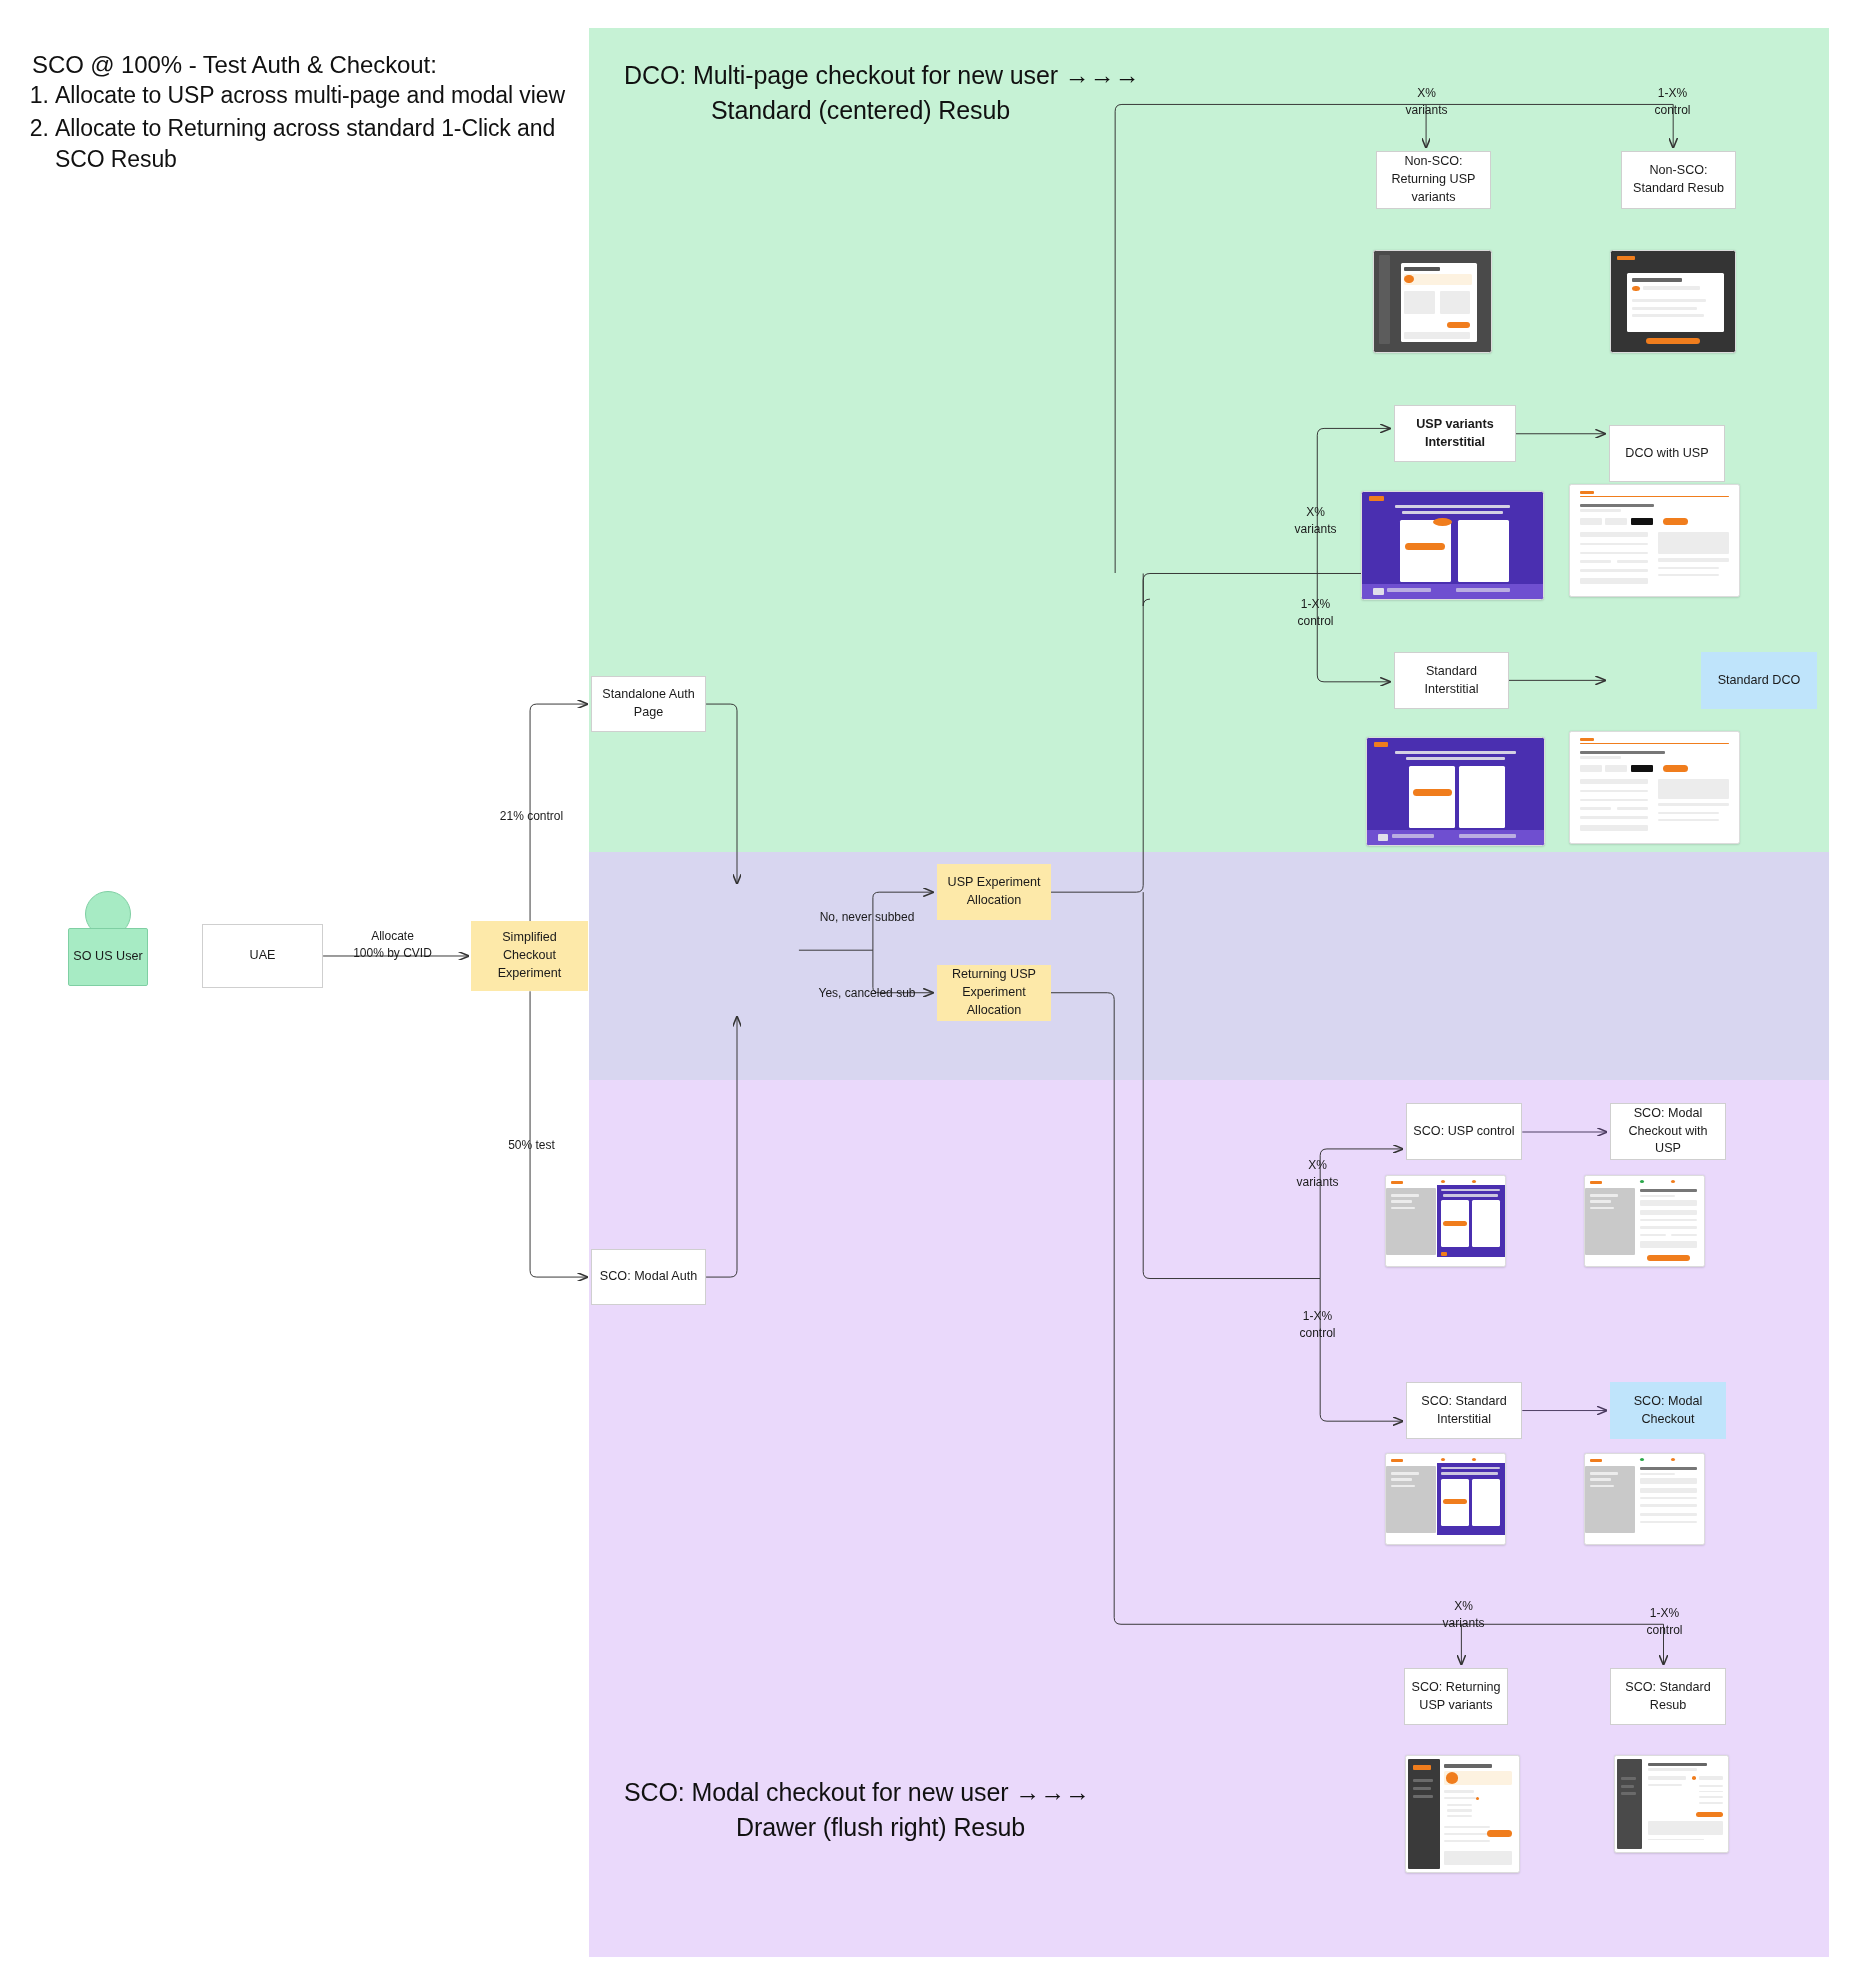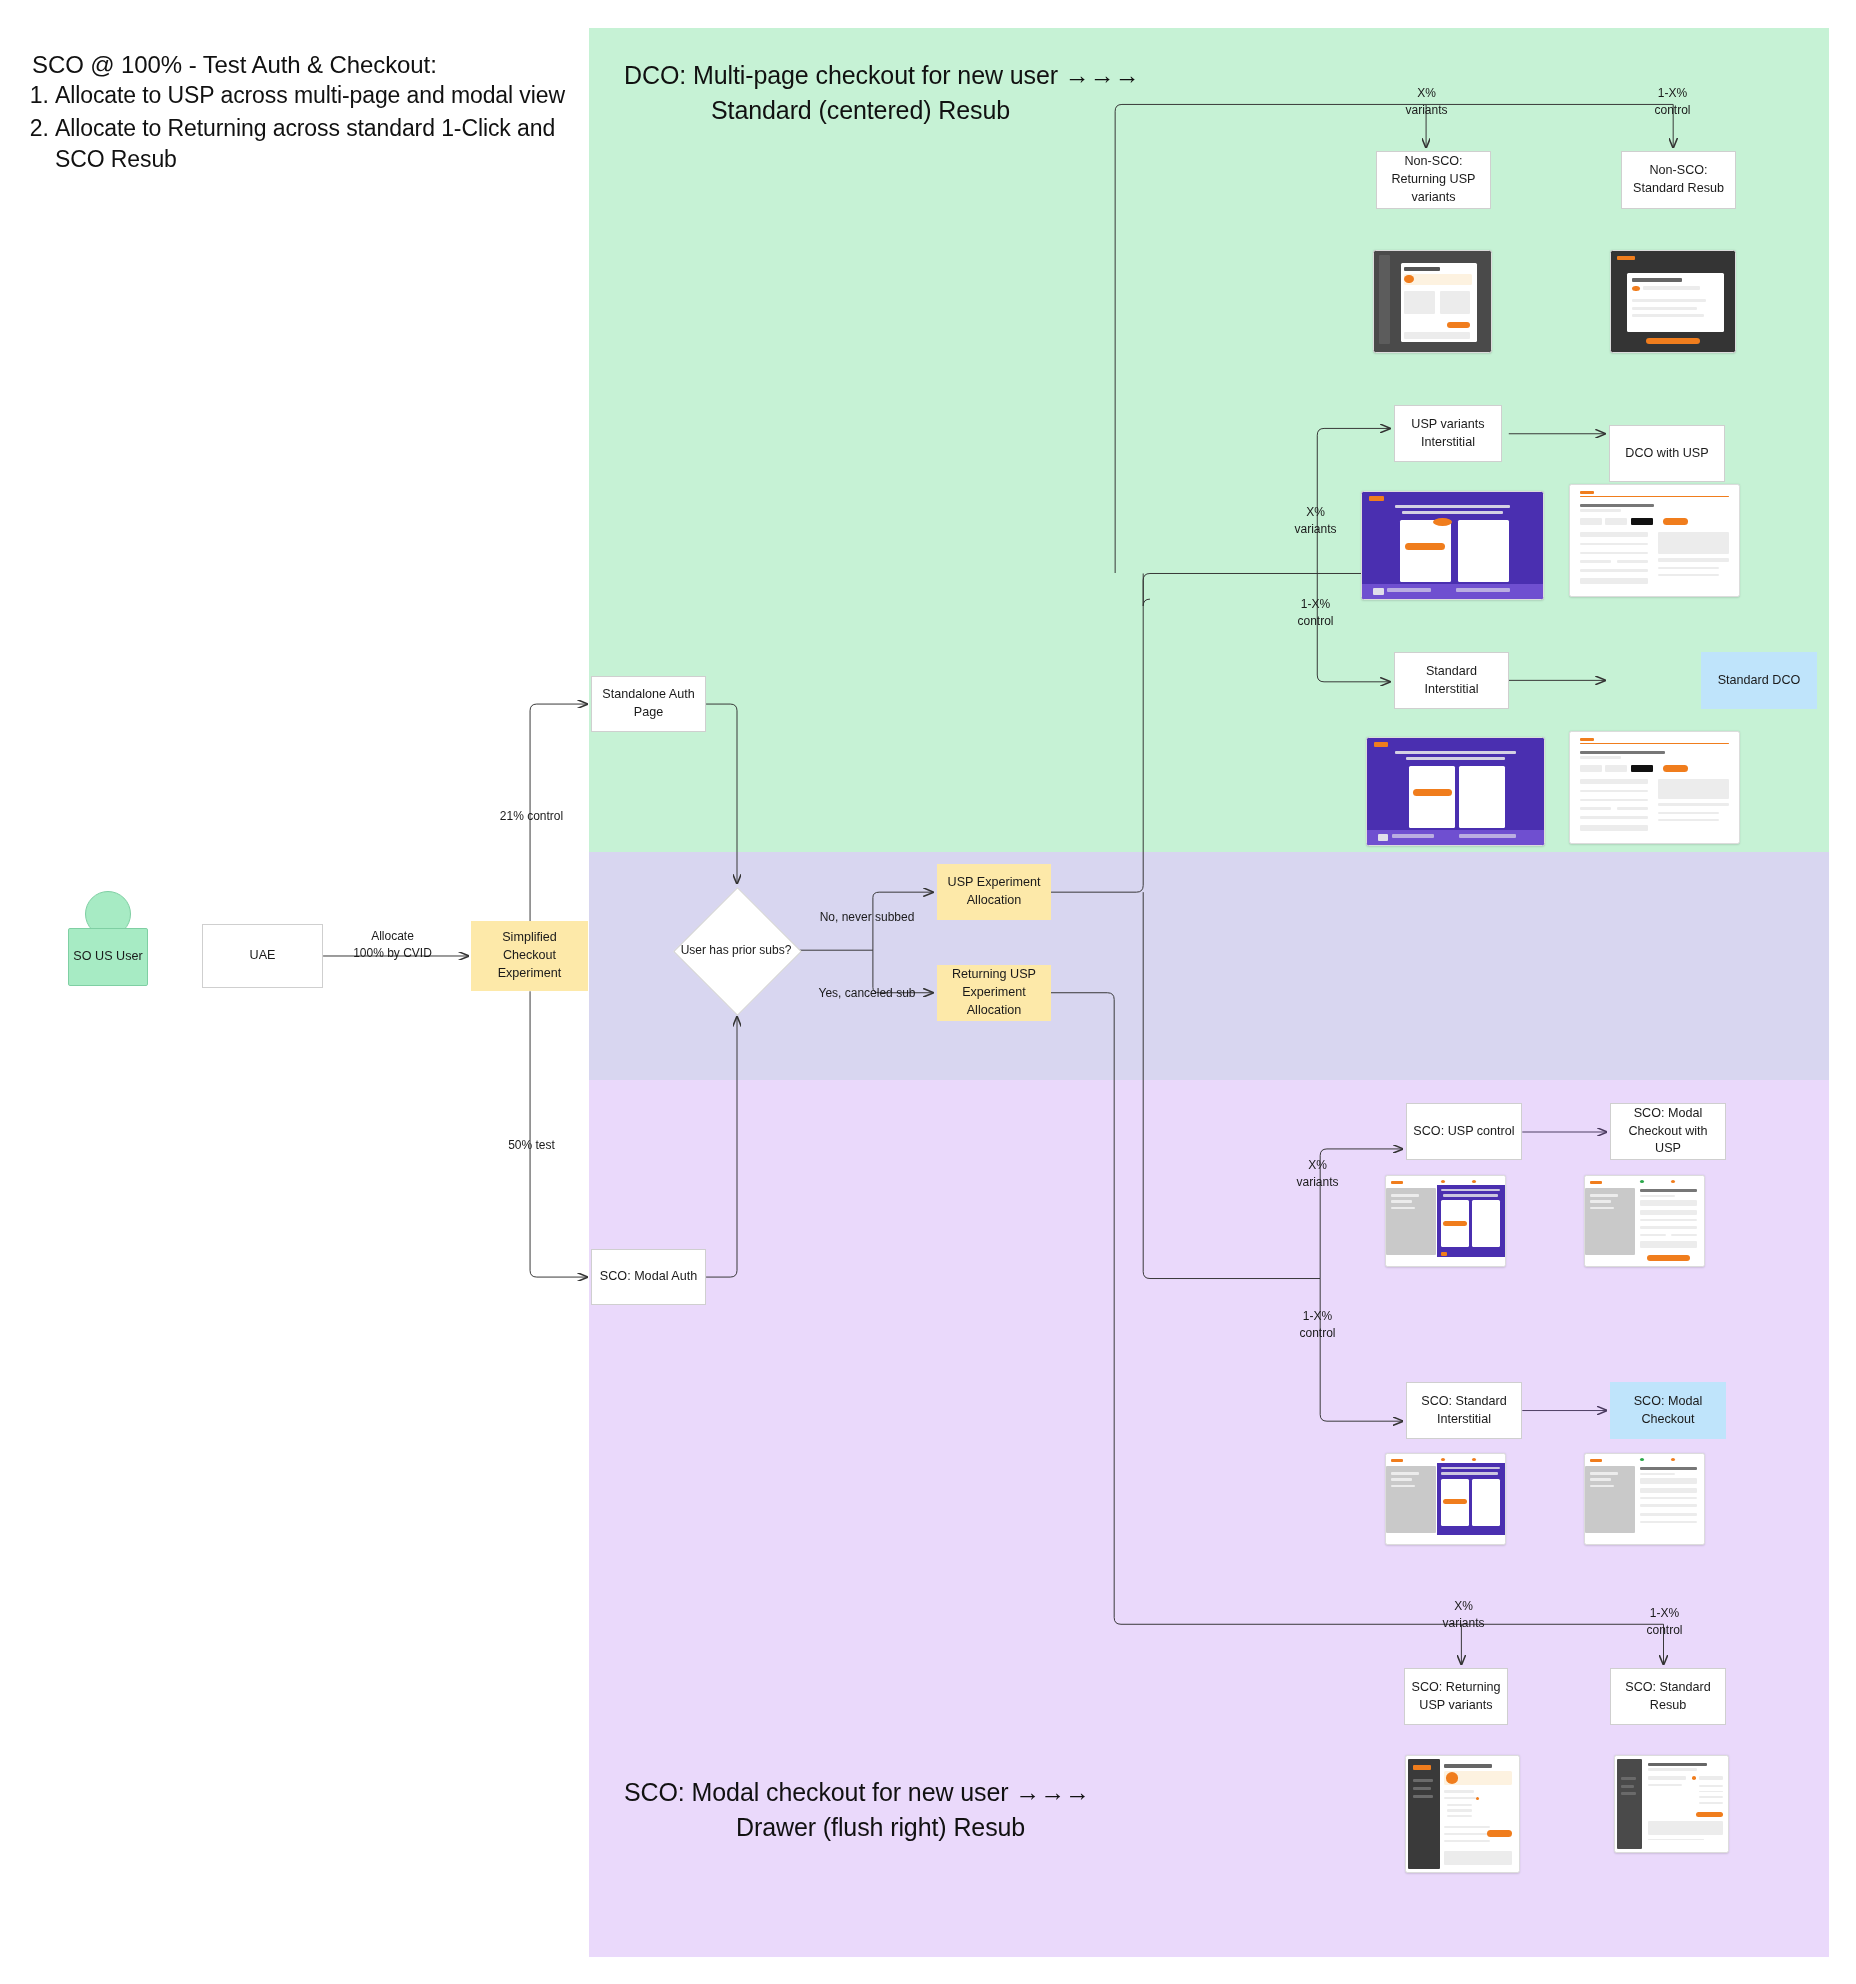--- a/index.html
+++ b/index.html
@@ -54,21 +54,21 @@
   #n-diamond .dtext{position:absolute;left:0;top:0;width:100%;height:100%;
         display:flex;align-items:center;justify-content:center;text-align:center;
         font-size:12px;line-height:1.5;color:#1a1a1a;}
 
   #n-usp-alloc{left:937px;top:864px;width:114px;height:56px;}
   #n-ret-alloc{left:937px;top:965px;width:114px;height:56px;}
 
   
   #n-nonsco-ret{left:1376px;top:151px;width:115px;height:58px;}
   #n-nonsco-std{left:1621px;top:151px;width:115px;height:58px;}
-  #n-usp-inter{left:1394px;top:405px;width:108px;height:57px;}
+  #n-usp-inter{left:1394px;top:405px;width:122px;height:57px;font-weight:bold;}
   #n-dco-usp{left:1609px;top:405px;width:116px;height:57px;margin-top:20px;}
   #n-std-inter{left:1394px;top:652px;width:115px;height:57px;}
   #n-std-dco{left:1701px;top:652px;width:116px;height:57px;}
 
   
   #n-sco-usp{left:1406px;top:1103px;width:116px;height:57px;}
   #n-sco-modal-usp{left:1610px;top:1103px;width:116px;height:57px;}
   #n-sco-std-inter{left:1406px;top:1382px;width:116px;height:57px;}
   #n-sco-modal-co{left:1610px;top:1382px;width:116px;height:57px;}
   #n-sco-ret-usp{left:1404px;top:1668px;width:104px;height:57px;}
@@ -225,24 +225,20 @@
   </div>
 
   <div id="actor-head"></div>
   <div id="actor-body">SO US User</div>
 
   <div class="node plain" id="n-uae">UAE</div>
   <div class="node yellow" id="n-sce">Simplified Checkout Experiment</div>
   <div class="node white" id="n-standalone">Standalone Auth Page</div>
   <div class="node white" id="n-modalauth">SCO: Modal Auth</div>
 
-  <div id="n-diamond">
-    <div class="dshape"></div>
-    <div class="dtext">User has prior subs?</div>
-  </div>
 
   <div class="node yellow" id="n-usp-alloc">USP Experiment Allocation</div>
   <div class="node yellow" id="n-ret-alloc">Returning USP Experiment Allocation</div>
 
   <div class="node white" id="n-nonsco-ret">Non-SCO: Returning USP variants</div>
   <div class="node white" id="n-nonsco-std">Non-SCO: Standard Resub</div>
   <div class="node white" id="n-usp-inter">USP variants Interstitial</div>
   <div class="node white" id="n-dco-usp">DCO with USP</div>
   <div class="node white" id="n-std-inter">Standard Interstitial</div>
   <div class="node blue" id="n-std-dco">Standard DCO</div>

